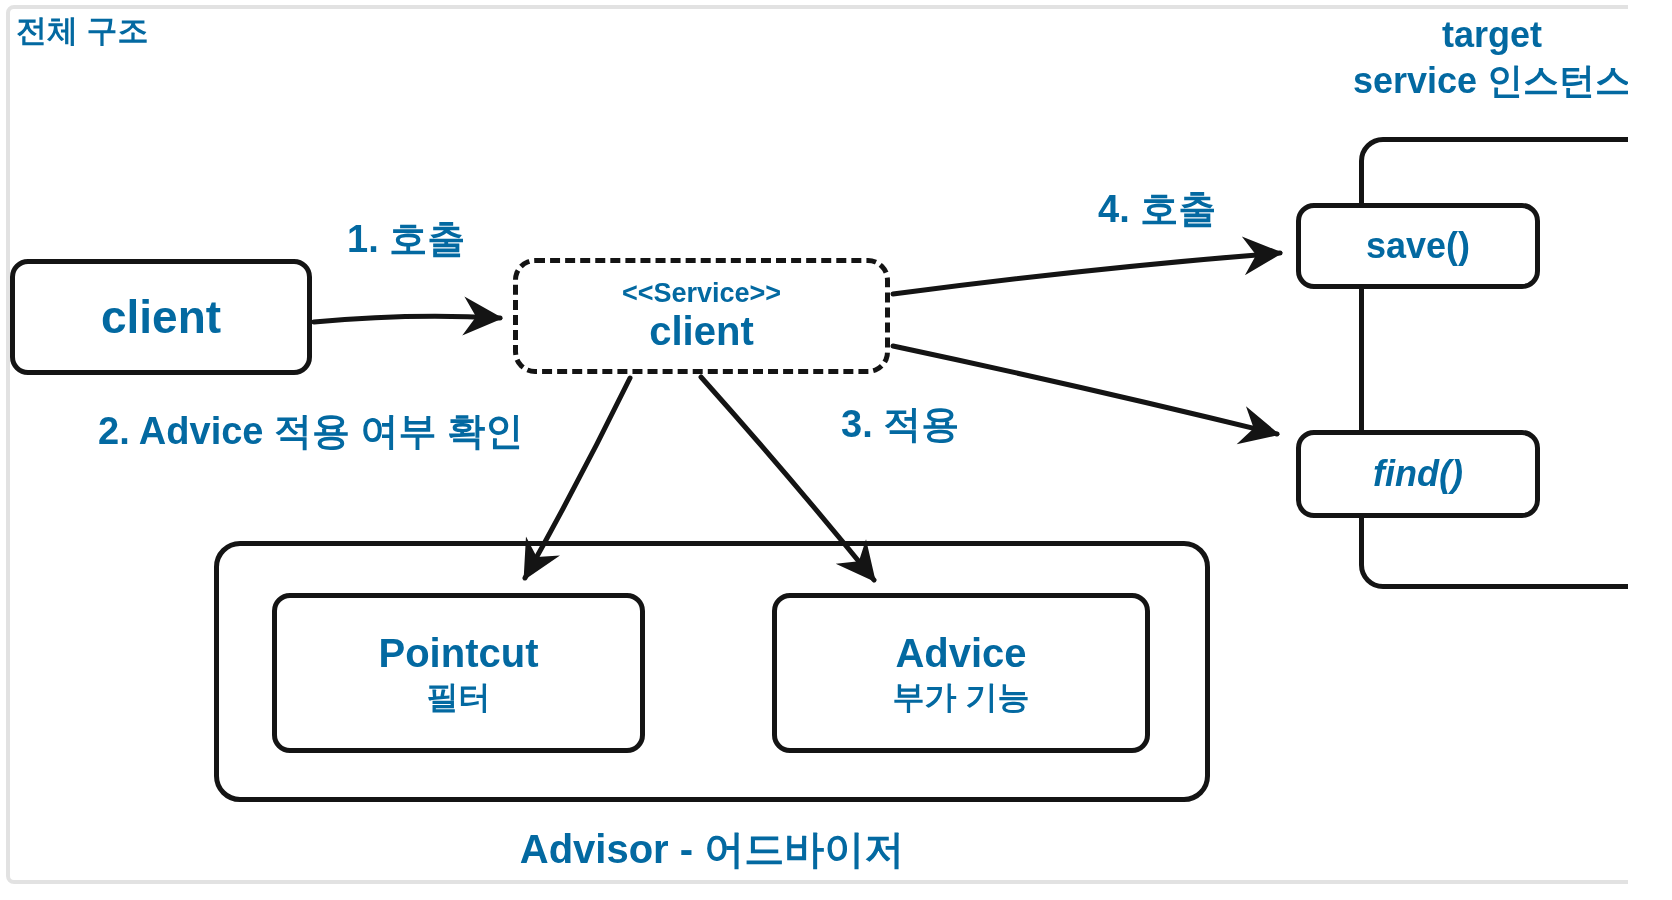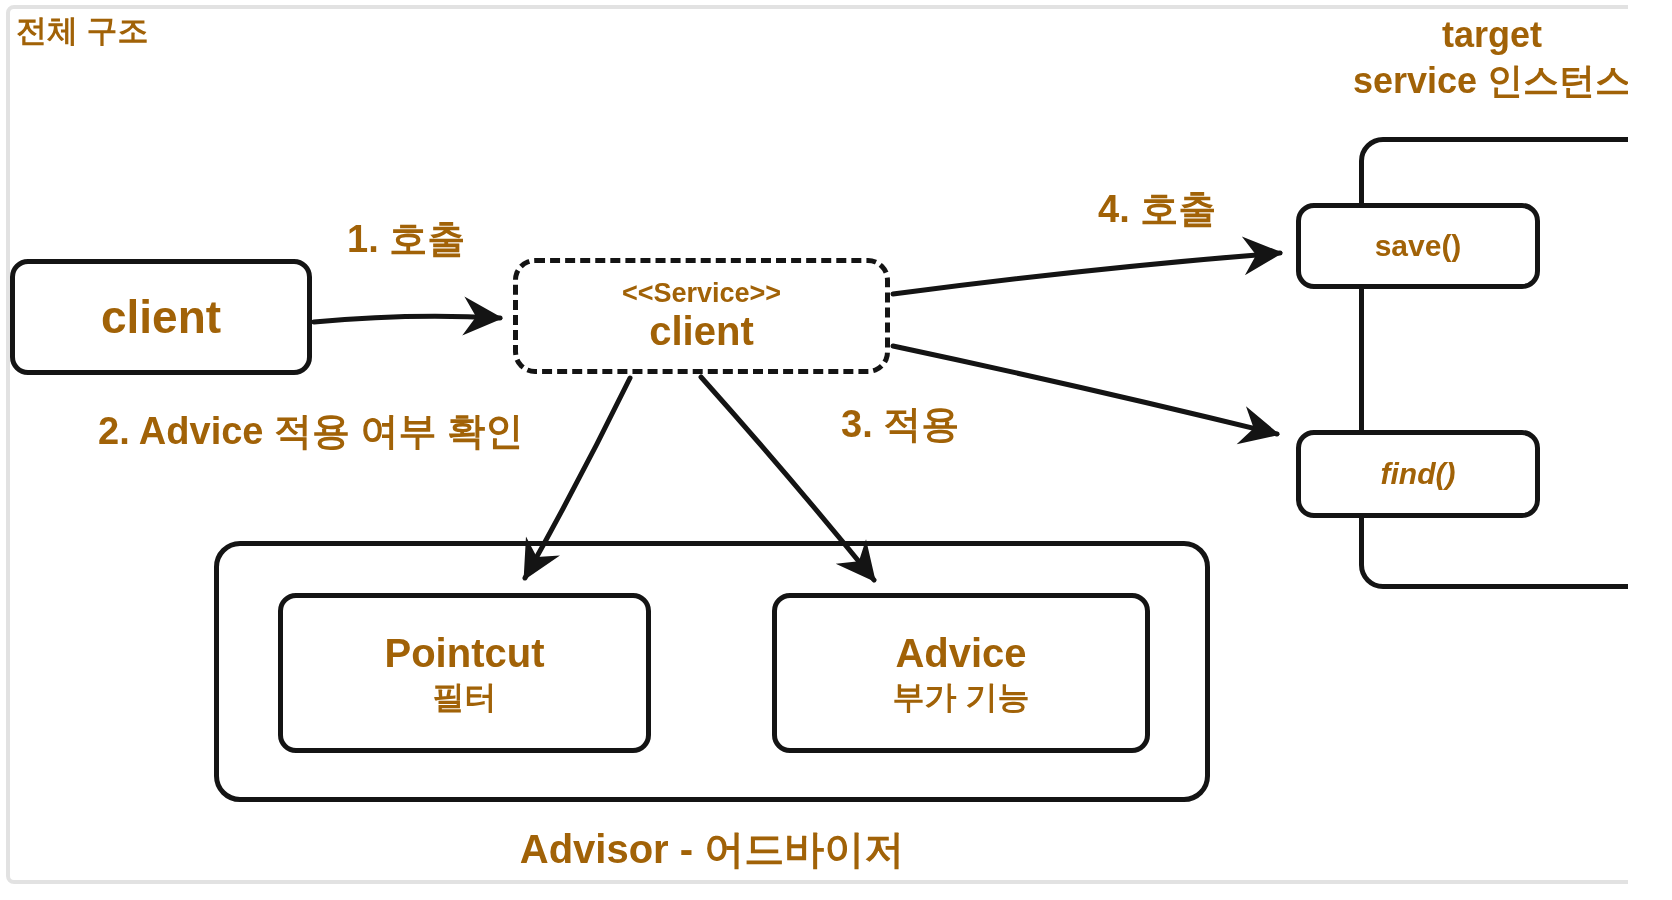--- a/index.html
+++ b/index.html
@@ -2,21 +2,21 @@
 <html><head>
 <meta charset="utf-8">
 <style>
   html, body { margin: 0; padding: 0; background: #ffffff; }
   .canvas {
     position: relative;
     width: 1628px;
     height: 900px;
     background: #ffffff;
     font-family: "Liberation Sans", sans-serif;
-    color: #a16207;
+    color: #0369a1;
     overflow: hidden;
   }
   .frame {
     position: absolute;
     left: 6px; top: 5px;
     width: 1653px; height: 871px;
     border: 4px solid #e2e2e2;
     border-radius: 8px;
   }
   .abs { position: absolute; }
@@ -56,37 +56,37 @@
   .proxy-name { font-size: 40px; font-weight: bold; line-height: 1.1; }
   .target-box {
     left: 1359px; top: 137px; width: 299px; height: 452px;
     border-radius: 24px;
     z-index: 1;
   }
   .method-box {
     width: 244px; height: 86px;
     left: 1296px;
     border-radius: 18px;
-    font-size: 30px; font-weight: bold;
+    font-size: 36px; font-weight: bold;
     z-index: 3;
   }
   .save-box { top: 203px; }
   .find-box { top: 430px; height: 88px; font-style: italic; }
   .advisor-box {
     left: 214px; top: 541px; width: 996px; height: 261px;
     border-radius: 26px;
     z-index: 1;
   }
   .inner-box {
     width: 373px; height: 160px;
     top: 593px;
     border-radius: 18px;
     z-index: 2;
   }
-  .pointcut-box { left: 278px; }
+  .pointcut-box { left: 272px; }
   .advice-box { left: 772px; width: 378px; }
   .inner-title { font-size: 40px; font-weight: bold; line-height: 1.2; }
   .inner-subtitle { font-size: 32px; font-weight: bold; line-height: 1.25; }
   .advisor-caption {
     left: 214px; top: 822px; width: 996px;
     text-align: center;
     font-size: 40px; font-weight: bold;
   }
   .edge-label {
     position: absolute;

